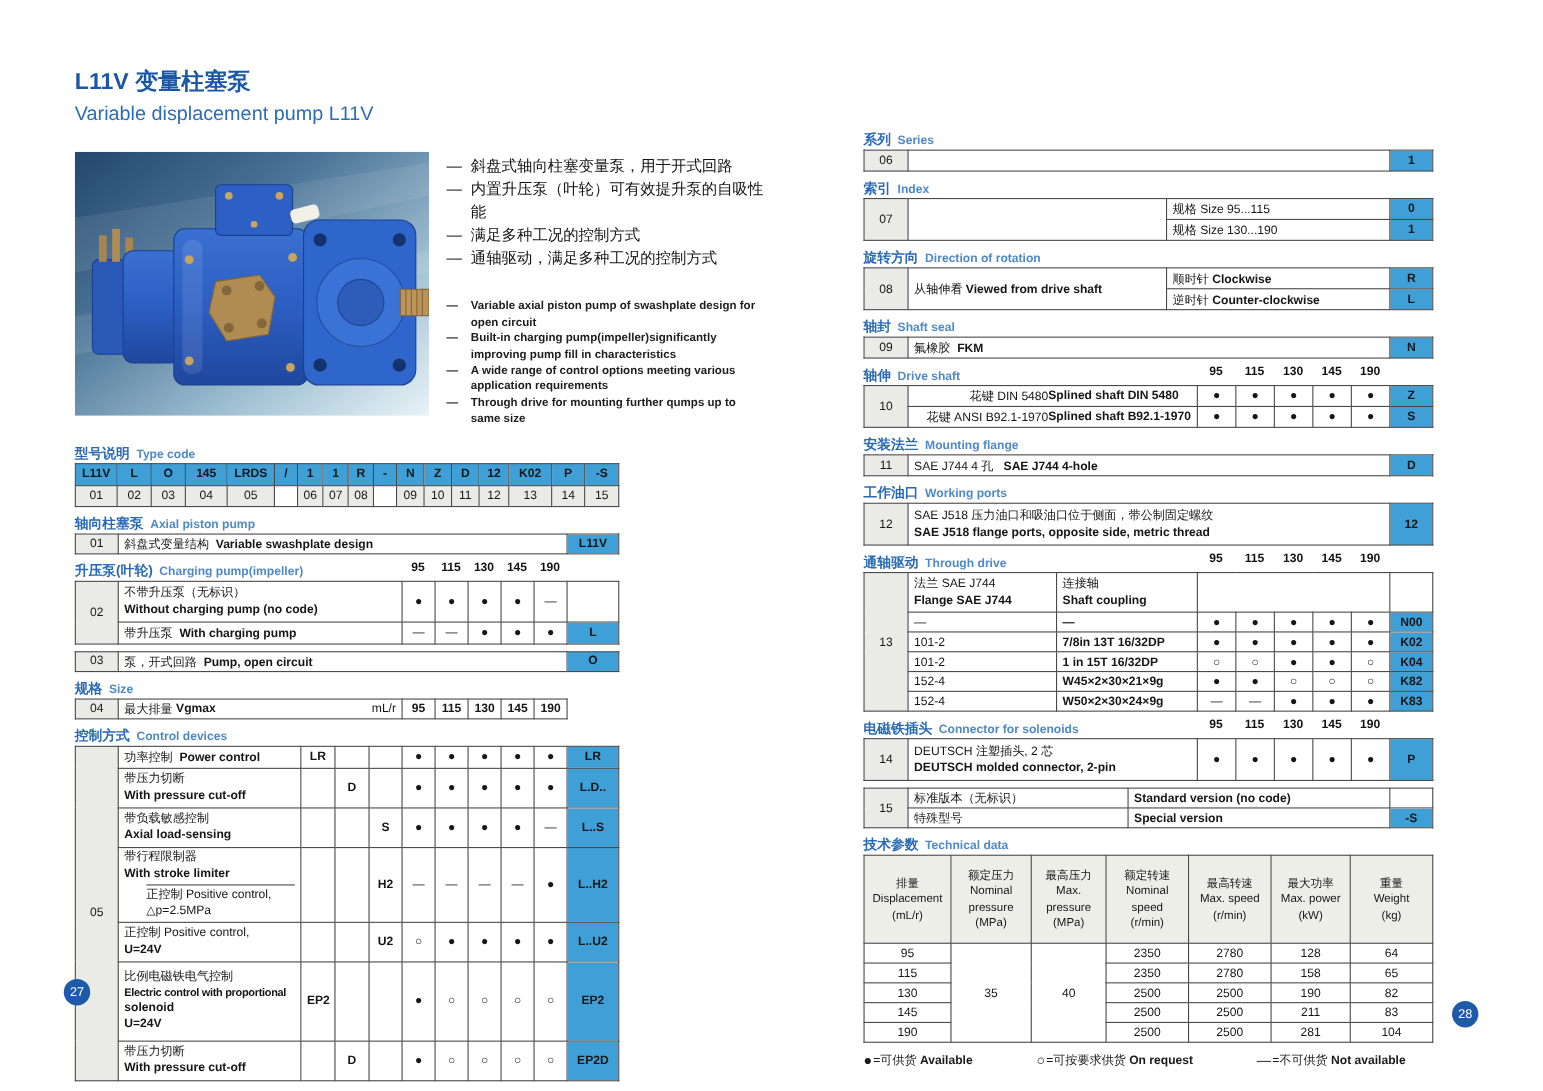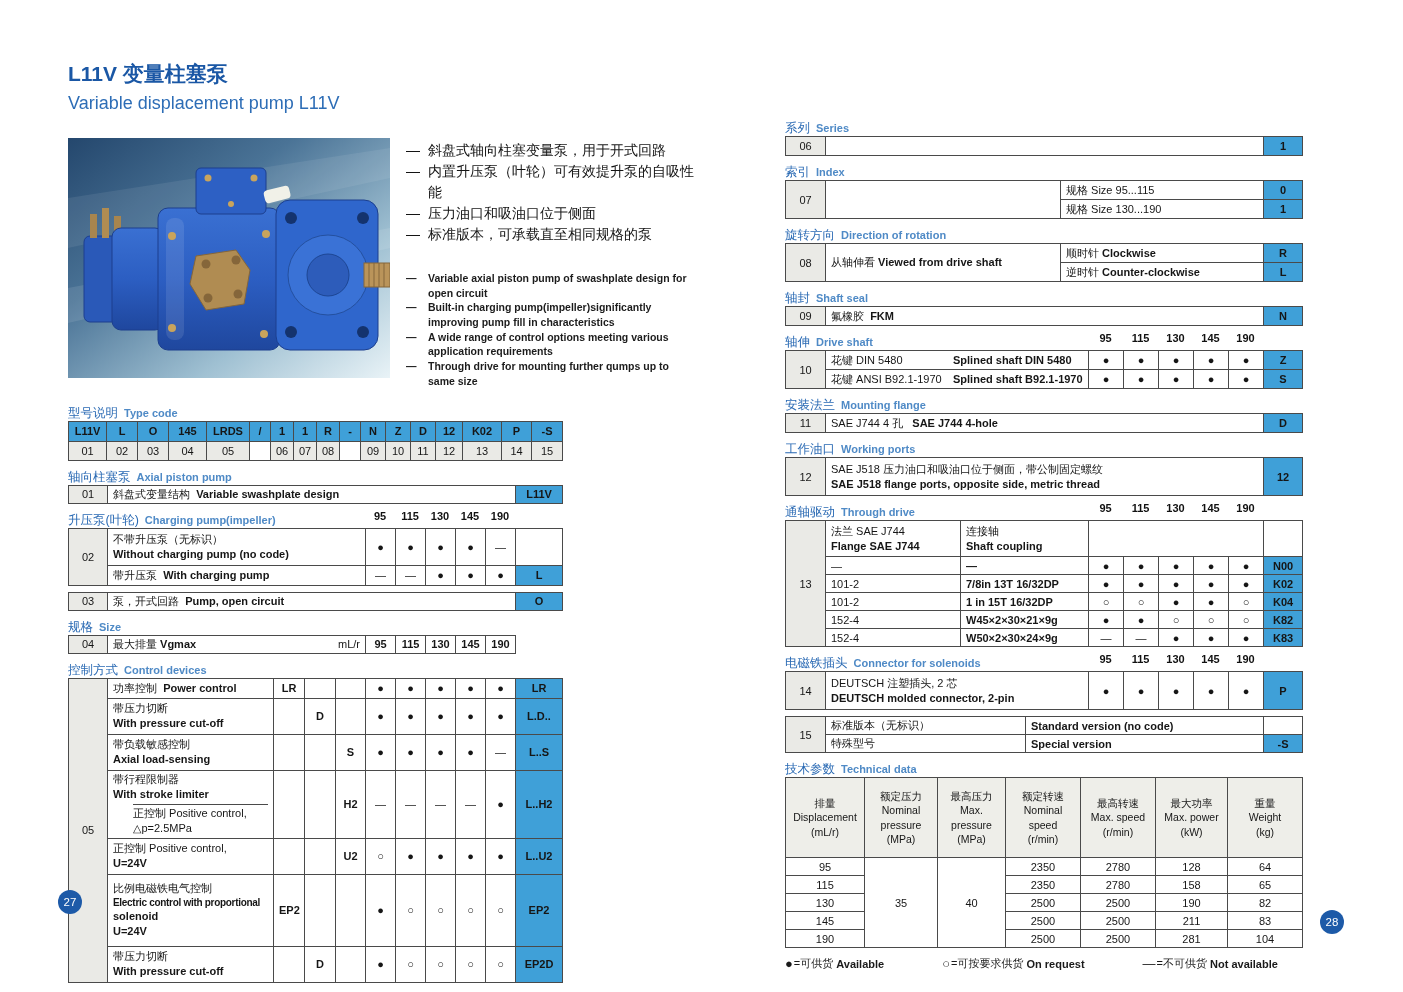--- a/index.html
+++ b/index.html
@@ -17,21 +17,21 @@
   .intro-text{margin-left:16px;width:292px;}
   .bullets-cn{font-size:14px;color:#141414;line-height:1.5;margin-top:2px;}
   .bullets-en{font-size:10.5px;font-weight:bold;color:#1c1c1c;line-height:1.4;margin-top:26px;}
   .bullet{display:flex;}
   .bullet .dash{width:22px;flex:none;}
   .bullet .btxt{flex:1;}
 
   .sec{margin-top:6px;}
   .sec-tc{margin-top:14px;}
   .sec-hdr{position:relative;height:16px;margin-bottom:2px;white-space:nowrap;}
-  .shcn{font-size:12.5px;font-weight:normal;color:#2a6ab4;}
+  .shcn{font-size:12.5px;font-weight:bold;color:#2a6ab4;}
   .shen{font-size:11px;font-weight:bold;color:#4f8ac6;margin-left:6px;}
   .size-hdr{position:absolute;top:0;display:flex;}
   .size-hdr span{display:inline-block;text-align:center;font-size:11px;font-weight:bold;color:#111;}
   .lsz{left:297px;} .lsz span{width:30px;}
   .rsz{left:303px;} .rsz span{width:35px;}
 
   table.tbl{border-collapse:collapse;table-layout:fixed;}
   .tbl td{border:1px solid #4a4a4a;font-size:11px;color:#161616;padding:1px 5px;
           vertical-align:middle;overflow:hidden;}
   .num{background:#eaeae6;text-align:center;font-size:11px;}
@@ -40,21 +40,21 @@
   .dot{text-align:center;padding:0;font-size:12px;}
   .blank{border:none;background:transparent;}
   .en{font-weight:bold;}
   .line{line-height:1.35;white-space:nowrap;}
   .ind1{padding-left:16px;}
   .ind2{padding-left:34px;}
   .fit{font-size:10px;letter-spacing:-0.3px;}
   .subblk{margin-left:20px;border-top:1px solid #4a4a4a;margin-top:2px;padding-top:1px;}
   .cright{text-align:center;font-weight:bold;}
   .flexcell{display:flex;align-items:center;}
-  .cnw{display:inline-block;width:122px;flex:none;}
+  .cnw{display:inline-block;width:122px;flex:none;text-align:right;}
 
   .tcv{background:#3fa0d8;color:#143c63;font-weight:bold;text-align:center;font-size:11px;height:17px;padding:0;}
   .tcn{background:#eaeae6;text-align:center;font-size:10.5px;height:16px;padding:0;}
 
   .tech-h{background:#eeeee9;text-align:center;vertical-align:middle;}
   .tech-h .line{font-size:10.5px;line-height:1.35;text-align:center;white-space:nowrap;}
   .tech-v{text-align:center;}
 
   .legend{display:flex;margin-top:8px;font-size:11px;align-items:center;}
   .legend .item{display:flex;align-items:center;margin-right:58px;white-space:nowrap;}
@@ -142,25 +142,25 @@
         <div class="bullet">
             <span class="dash">—</span>
             <span class="btxt">斜盘式轴向柱塞变量泵，用于开式回路</span>
           </div>
         <div class="bullet">
             <span class="dash">—</span>
             <span class="btxt">内置升压泵（叶轮）可有效提升泵的自吸性能</span>
           </div>
         <div class="bullet">
             <span class="dash">—</span>
-            <span class="btxt">压力油口和吸油口位于侧面</span>
+            <span class="btxt">满足多种工况的控制方式</span>
           </div>
         <div class="bullet">
             <span class="dash">—</span>
-            <span class="btxt">标准版本，可承载直至相同规格的泵</span>
+            <span class="btxt">通轴驱动，满足多种工况的控制方式</span>
           </div>
       </div>
       <div class="bullets-en">
         <div class="bullet">
             <span class="dash">—</span>
             <span class="btxt">Variable axial piston pump of swashplate design for open circuit</span>
           </div>
         <div class="bullet">
             <span class="dash">—</span>
             <span class="btxt">Built-in charging pump(impeller)significantly improving pump fill in characteristics</span>

